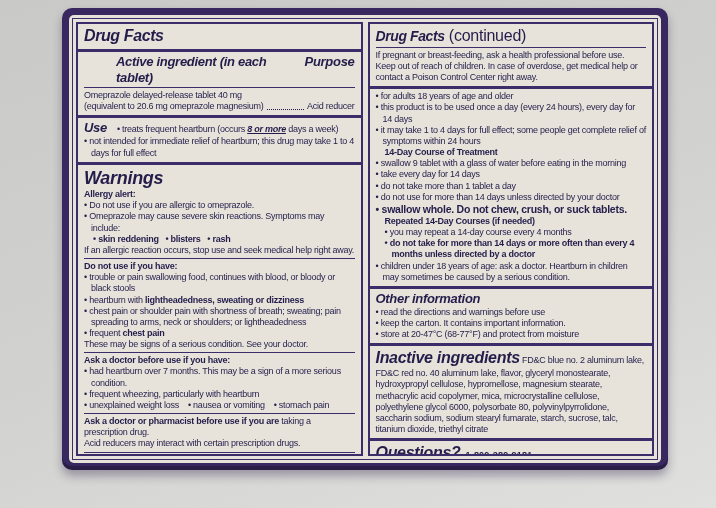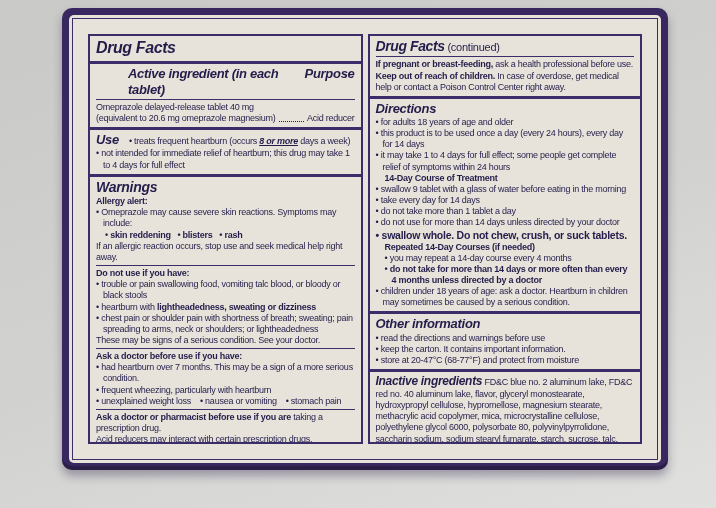--- a/index.html
+++ b/index.html
@@ -17,47 +17,47 @@
     position:absolute;left:62px;top:8px;width:606px;height:462px;
     background:var(--purple);border-radius:10px;
     box-shadow:0 6px 10px rgba(40,30,70,.35), inset 0 -4px 0 rgba(0,0,0,.25);
   }
   .label{
     position:absolute;inset:7px;background:var(--cream);border-radius:5px;
     padding:3px;box-sizing:border-box;
   }
   .frame{
     height:100%;box-sizing:border-box;border:1px solid var(--bp);
-    padding:15px;display:flex;gap:5px;
+    padding:3px;display:flex;gap:5px;
   }
   .col{
     flex:1;border:2px solid var(--bp);background:var(--cream);
     display:flex;flex-direction:column;overflow:hidden;min-width:0;
   }
   .sec{padding:2px 6px 3px;font-size:9px;line-height:1.24;letter-spacing:-0.25px;}
   .sec + .sec{border-top:3px solid var(--bp);}
   .grow{flex:1;}
   .title{font-style:italic;font-weight:bold;font-size:16px;letter-spacing:-0.4px;}
-  .title-note{font-size:11px;font-weight:normal;font-style:normal;}
+  .title-note{font-size:16px;font-weight:normal;font-style:normal;}
   .h2{font-style:italic;font-weight:bold;font-size:13px;letter-spacing:-0.3px;}
-  .h2w{font-style:italic;font-weight:bold;font-size:14px;letter-spacing:-0.3px;}
-  .h-inline{font-style:italic;font-weight:bold;font-size:12px;letter-spacing:-0.3px;}
+  .h2w{font-style:italic;font-weight:bold;font-size:18px;letter-spacing:-0.3px;}
+  .h-inline{font-style:italic;font-weight:bold;font-size:16px;letter-spacing:-0.3px;}
   .bold{font-weight:bold;}
   .em2{font-weight:bold;font-style:italic;text-decoration:underline;}
   .b{padding-left:7px;text-indent:-7px;}
   .sub{margin-left:9px;}
   .big{font-weight:bold;font-size:10.5px;}
   .row{display:flex;align-items:flex-end;}
   .spread{justify-content:center;align-items:baseline;margin-left:32px;}
   .leader{flex:1;border-bottom:1.5px dotted var(--ink);margin:0 3px 2px 3px;min-width:12px;}
   .rule{border-top:1.5px solid var(--bp);margin:2px 0;}
   .thinrule{border-top:1px solid var(--bp);margin:1px 0 2px;}
   .usehead{margin-right:10px;}
   .phone{font-weight:bold;margin-left:5px;letter-spacing:0.2px;}
-  .contbold{font-weight:bold;margin-top:33px;}
+  .contbold{font-weight:normal;margin-top:33px;}
 </style>
 </head>
 <body>
 
 <div class="box">
   <div class="label">
     <div class="frame">
 
       <div class="col">
         <div class="sec">
@@ -81,29 +81,31 @@
         <div class="sec">
           <div class="b">
             <span class="h2 usehead">Use</span><span>• treats frequent heartburn (occurs </span><span class="em2">8 or more</span><span> days a week)</span>
           </div>
           <div class="b">• not intended for immediate relief of heartburn; this drug may take 1 to 4 days for full effect</div>
         </div>
 
         <div class="sec grow">
           <div class="h2w">Warnings</div>
           <div class="bold">Allergy alert:</div>
+          <div class="b">• Do not use if you are allergic to omeprazole.</div>
           <div class="b">• Omeprazole may cause severe skin reactions. Symptoms may include:</div>
           <div class="sub bold">• skin reddening&nbsp;&nbsp;&nbsp;• blisters&nbsp;&nbsp;&nbsp;• rash</div>
           <div>If an allergic reaction occurs, stop use and seek medical help right away.</div>
 
           <div class="rule"></div>
           <div class="bold">Do not use if you have:</div>
-          <div class="b">• trouble or pain swallowing food, vomiting talc blood, or bloody or black stools</div>
+          <div class="b">• trouble or pain swallowing food, continues with blood, or bloody or black stools</div>
           <div class="b"><span>• heartburn with </span><span class="bold">lightheadedness, sweating or dizziness</span></div>
           <div class="b">• chest pain or shoulder pain with shortness of breath; sweating; pain spreading to arms, neck or shoulders; or lightheadedness</div>
+          <div class="b"><span>• frequent </span><span class="bold">chest pain</span></div>
           <div>These may be signs of a serious condition. See your doctor.</div>
 
           <div class="rule"></div>
           <div class="bold">Ask a doctor before use if you have:</div>
           <div class="b">• had heartburn over 7 months. This may be a sign of a more serious condition.</div>
           <div class="b">• frequent wheezing, particularly with heartburn</div>
           <div class="b">• unexplained weight loss&nbsp;&nbsp;&nbsp;&nbsp;• nausea or vomiting&nbsp;&nbsp;&nbsp;&nbsp;• stomach pain</div>
 
           <div class="rule"></div>
           <div><span class="bold">Ask a doctor or pharmacist before use if you are</span><span> taking a prescription drug.</span></div>
@@ -119,21 +121,20 @@
         <div class="sec">
           <div>
             <span class="title" style="font-size:14px">Drug Facts</span><span class="title-note"> (continued)</span>
           </div>
           <div class="thinrule"></div>
           <div><span class="contbold">If pregnant or breast-feeding,</span><span> ask a health professional before use.</span></div>
           <div><span class="contbold">Keep out of reach of children.</span><span> In case of overdose, get medical help or contact a Poison Control Center right away.</span></div>
         </div>
 
         <div class="sec grow">
-          <div class="h2">Directions</div>
           <div class="b">• for adults 18 years of age and older</div>
           <div class="b">• this product is to be used once a day (every 24 hours), every day for 14 days</div>
           <div class="b">• it may take 1 to 4 days for full effect; some people get complete relief of symptoms within 24 hours</div>
           <div class="bold sub">14-Day Course of Treatment</div>
           <div class="b">• swallow 9 tablet with a glass of water before eating in the morning</div>
           <div class="b">• take every day for 14 days</div>
           <div class="b">• do not take more than 1 tablet a day</div>
           <div class="b">• do not use for more than 14 days unless directed by your doctor</div>
           <div class="b big">• swallow whole. Do not chew, crush, or suck tablets.</div>
           <div class="bold sub">Repeated 14-Day Courses (if needed)</div>

